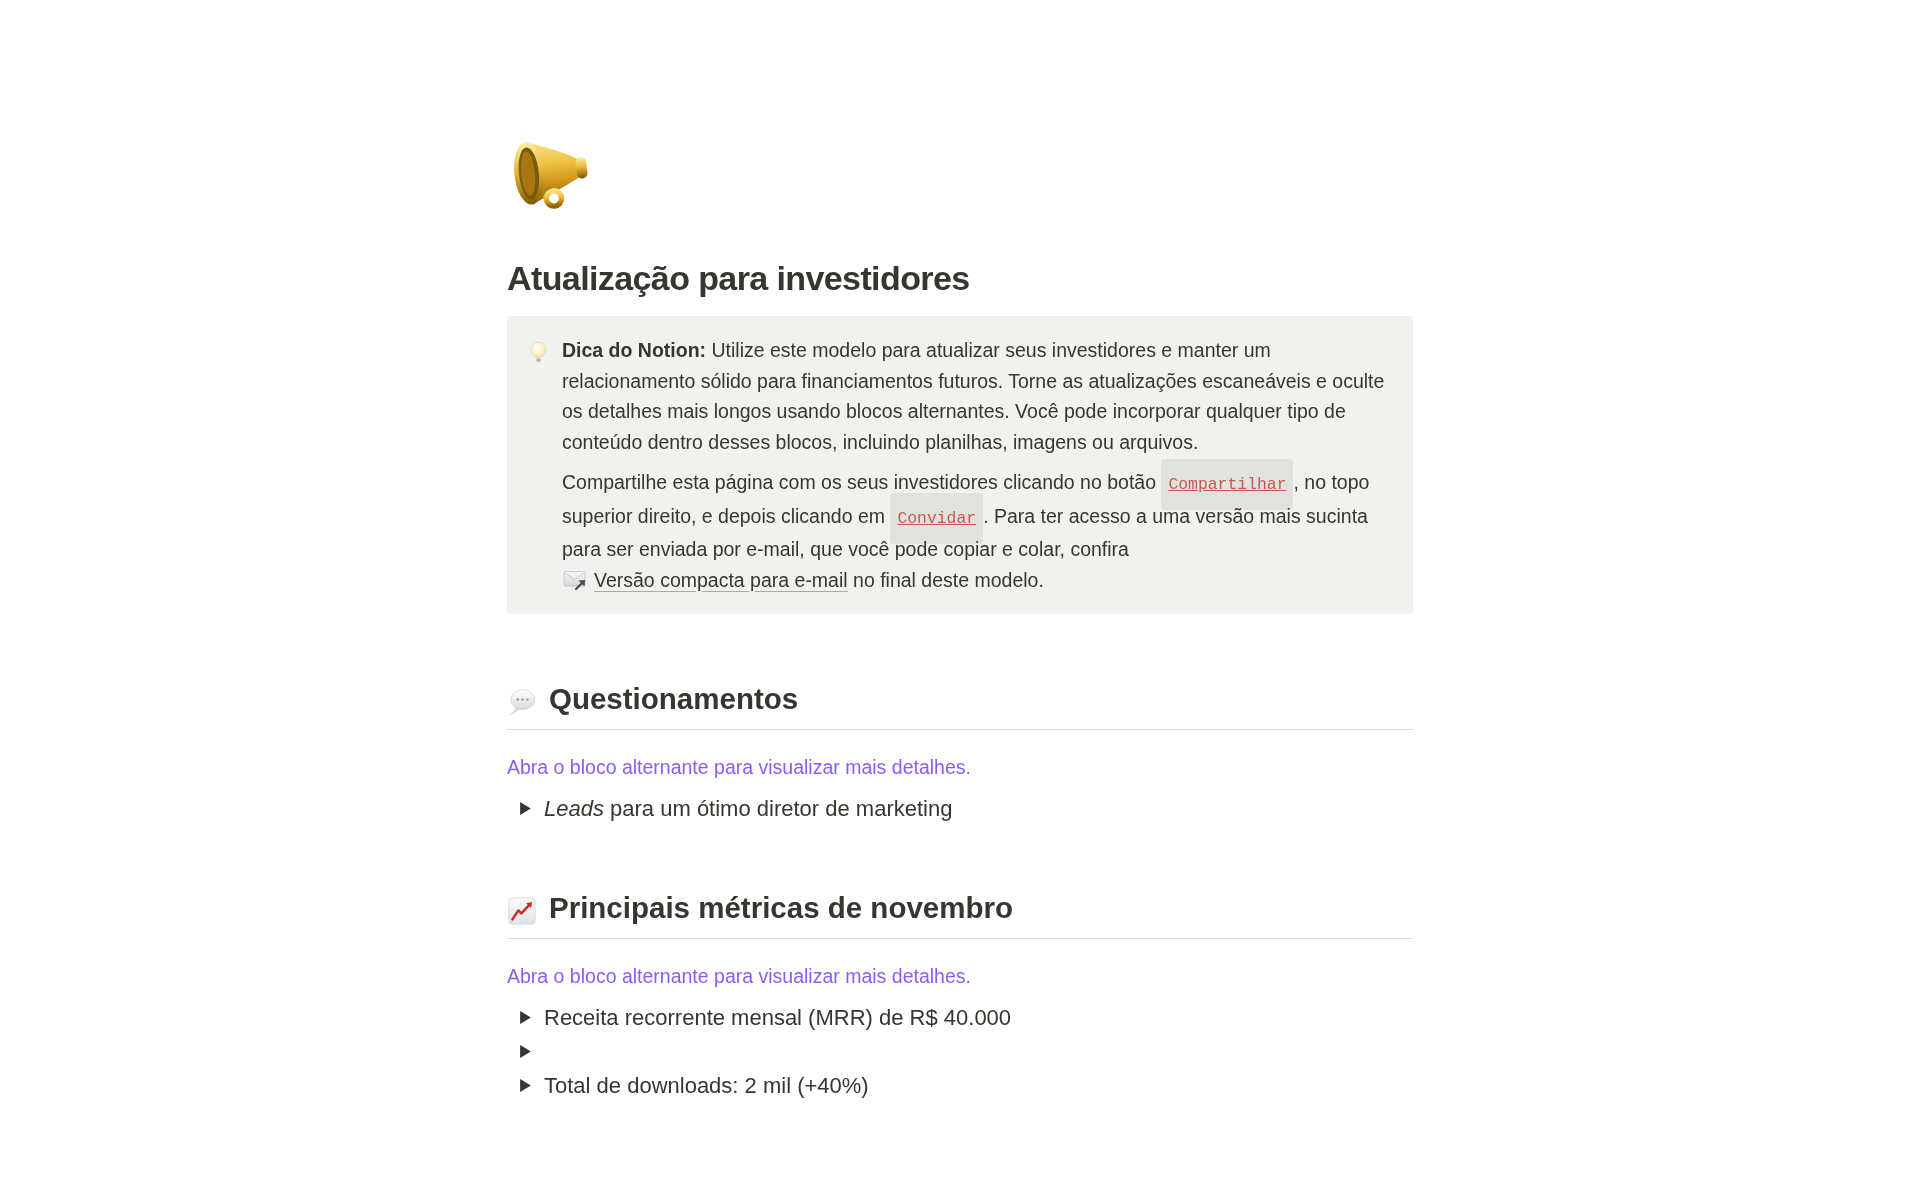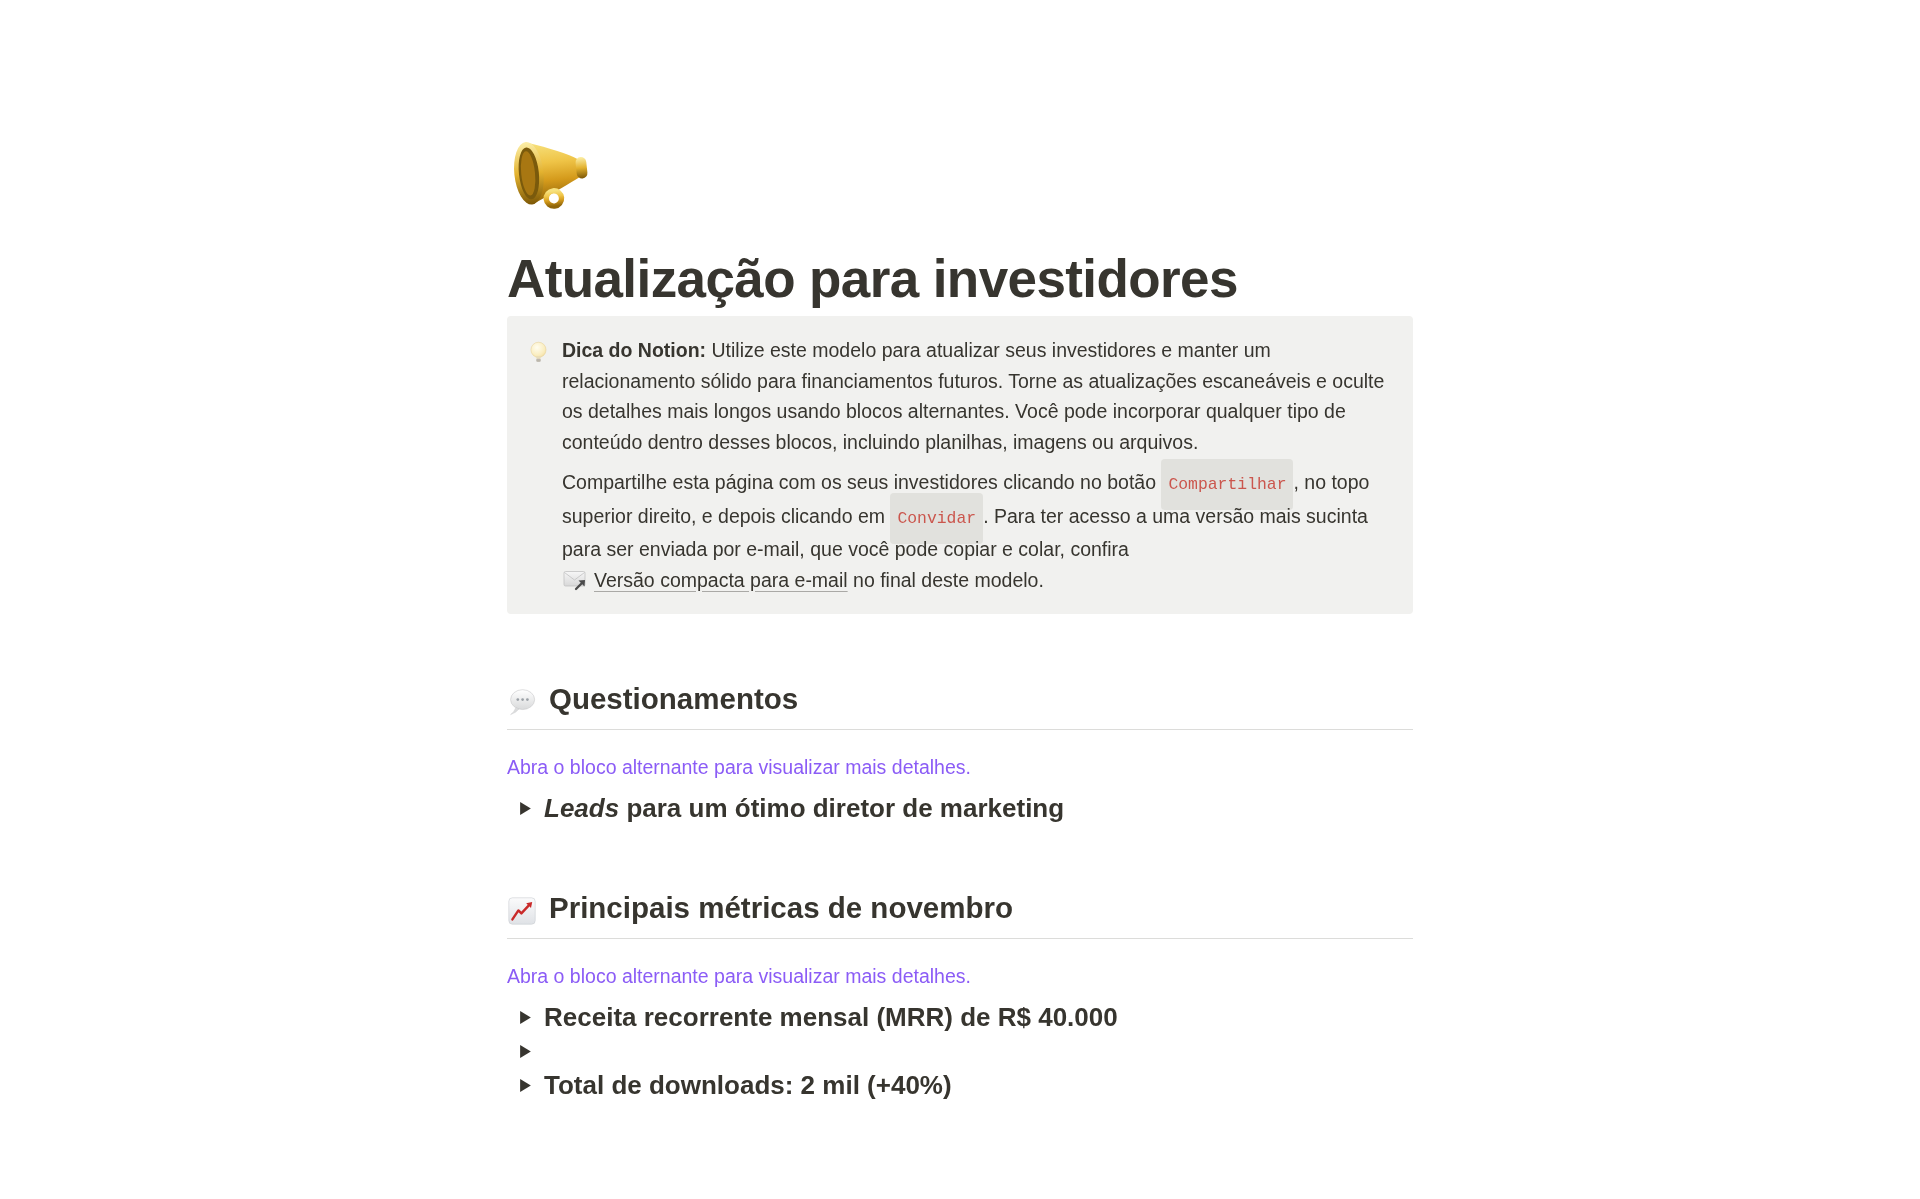--- a/index.html
+++ b/index.html
@@ -8,58 +8,58 @@
     width: 1920px; height: 1199px; overflow: hidden;
     background: #ffffff; color: #37352F;
     font-family: "Liberation Sans", sans-serif;
   }
   .content { width: 906px; margin: 0 auto; padding-top: 125px; }
 
   .page-icon { width: 92px; height: 92px; margin-left: -2px; cursor: pointer; }
   .page-icon svg { width: 100%; height: 100%; display: block; }
 
   .page-title {
-    margin: 32px 0 0; font-size: 53px; line-height: 59px;
+    margin: 32px 0 0; font-size: 34px; line-height: 59px;
     font-weight: 700; letter-spacing: -0.6px; color: #37352F;
   }
 
   .callout {
     margin-top: 8px; background: #F1F1EF; border-radius: 4px;
     padding: 19px 22px 19px 18px; display: flex; gap: 10px;
   }
   .callout-icon { width: 27px; height: 27px; flex: none; margin-top: 4px; }
   .callout-icon svg { width: 100%; height: 100%; display: block; }
   .callout-body { font-size: 19.5px; line-height: 30.5px; color: #37352F; }
   .callout-body p { margin: 0; }
   .callout-body p + p { margin-top: 10px; }
   .chip {
     font-family: "Liberation Mono", monospace; font-size: 16.4px;
     color: #CB564D; background: rgba(135,131,120,0.15);
-    padding: 16px 7px; border-radius: 4px; white-space: nowrap;
+    padding: 16px 7px; border-radius: 4px; white-space: nowrap; text-decoration: underline;
   }
   .page-link {
     font-weight: 400; cursor: pointer; white-space: nowrap;
     text-decoration: underline; text-decoration-color: rgba(55,53,47,0.38);
     text-underline-offset: 4px;
   }
   .link-icon { display: inline-block; width: 25px; height: 25px; vertical-align: -4px; margin-right: 7px; }
   .link-icon svg { width: 100%; height: 100%; display: block; }
 
   .sec-heading {
     margin: 66px 0 0; display: flex; align-items: flex-end; gap: 12px;
     font-size: 29.5px; line-height: 37px; font-weight: 700; color: #37352F;
   }
   .h-emoji { width: 30px; height: 30px; flex: none; }
   .h-emoji svg { width: 100%; height: 100%; display: block; }
   .divider { height: 1px; background: #DCDCDA; margin-top: 12px; }
   .hint { margin: 22px 0 0; font-size: 19.5px; line-height: 30px; color: #8b5cf6; }
 
   .toggle {
     margin-top: 12px; display: flex; align-items: center;
-    font-size: 26px; line-height: 29px; font-weight: 700; cursor: pointer;
+    font-size: 22px; line-height: 29px; font-weight: 400; cursor: pointer;
   }
   .tri { width: 37px; flex: none; display: flex; align-items: center; padding-left: 12px; }
   .tri svg { display: block; }
   .toggle-label em { font-style: italic; }
 </style>
 </head>
 <body>
 
 <div class="content">
 

